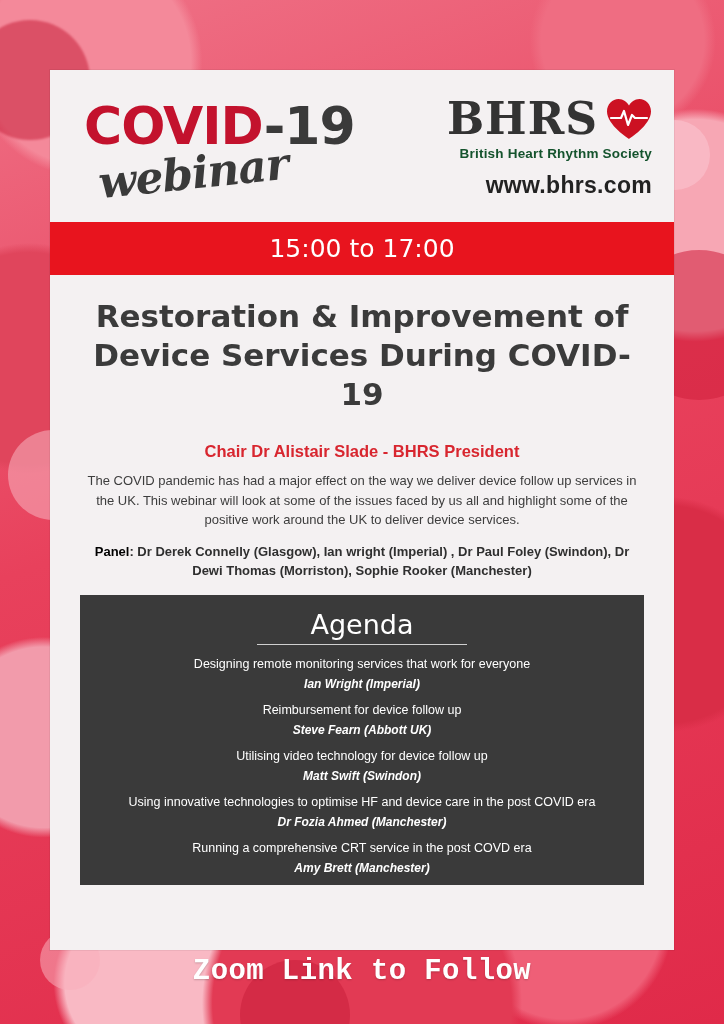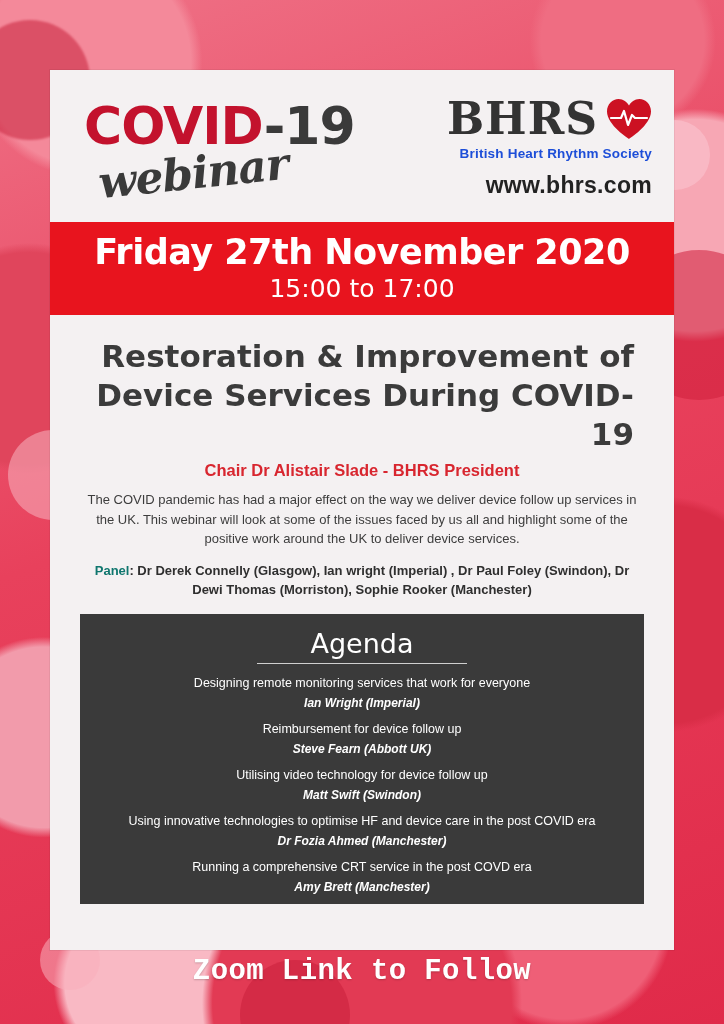--- a/index.html
+++ b/index.html
@@ -89,21 +89,21 @@
     color: #333;
     letter-spacing: 1px;
   }
   .heart {
     width: 46px; height: 42px;
     margin-left: 8px;
     position: relative;
   }
   .bhrs-sub {
     font-size: 13.5px;
-    color: #1d4ed8;
+    color: #14532d;
     font-weight: bold;
     margin-top: 2px;
     letter-spacing: .2px;
   }
   .bhrs-url {
     font-size: 23px;
     font-weight: bold;
     color: #222;
     margin-top: 11px;
     letter-spacing: .3px;
@@ -123,52 +123,52 @@
     letter-spacing: -.5px;
   }
   .time-line {
     font-family: "DejaVu Sans", sans-serif;
     font-size: 25px;
     margin-top: 2px;
   }
 
   
   .title {
-    text-align: right;
+    text-align: center;
     font-family: "DejaVu Sans", sans-serif;
     font-weight: bold;
     font-size: 31px;
     color: #3b3b3b;
     line-height: 1.25;
     padding: 22px 40px 0;
   }
   .chair {
     text-align: center;
     color: #d8262f;
     font-weight: bold;
     font-size: 16.5px;
-    margin-top: 8px;
+    margin-top: 29px;
   }
   .intro {
     text-align: center;
     color: #3d3d3d;
     font-size: 13px;
     line-height: 1.5;
     padding: 10px 36px 0;
     font-weight: normal;
   }
   .panel {
     text-align: center;
     font-size: 13px;
     line-height: 1.5;
     padding: 12px 40px 0;
     color: #2f2f2f;
     font-weight: bold;
   }
-  .panel .panel-label { color: #0f766e; margin-top: 10px; }
+  .panel .panel-label { color: #000000; margin-top: 10px; }
 
   
   .agenda {
     margin: 14px 30px 0;
     background: #3a3a3a;
     color: #fff;
     padding: 14px 20px 22px;
     height: 290px;
   }
   .agenda-title {
@@ -228,21 +228,20 @@
             <path d="M5 20 H15 L18 13 L22 27 L26 17 L29 20 H41" stroke="#ffffff" stroke-width="2.2" fill="none" stroke-linejoin="round" stroke-linecap="round"></path>
           </svg>
         </div>
       </div>
       <div class="bhrs-sub">British Heart Rhythm Society</div>
       <div class="bhrs-url">www.bhrs.com</div>
     </div>
   </div>
 
   <div class="date-bar">
-    <div class="date-line">Friday 27th November 2020</div>
     <div class="time-line">15:00 to 17:00</div>
   </div>
 
   <div class="title">Restoration &amp; Improvement of Device Services During COVID-19</div>
 
   <div class="chair">Chair Dr Alistair Slade - BHRS President</div>
 
   <div class="intro">The COVID pandemic has had a major effect on the way we deliver device follow up services in the UK. This webinar will look at some of the issues faced by us all and highlight some of the positive work around the UK to deliver device services.</div>
 
   <div class="panel"><span class="panel-label">Panel</span><span>: Dr Derek Connelly (Glasgow), Ian wright (Imperial) , Dr Paul Foley (Swindon), Dr Dewi Thomas (Morriston), Sophie Rooker (Manchester)</span></div>

